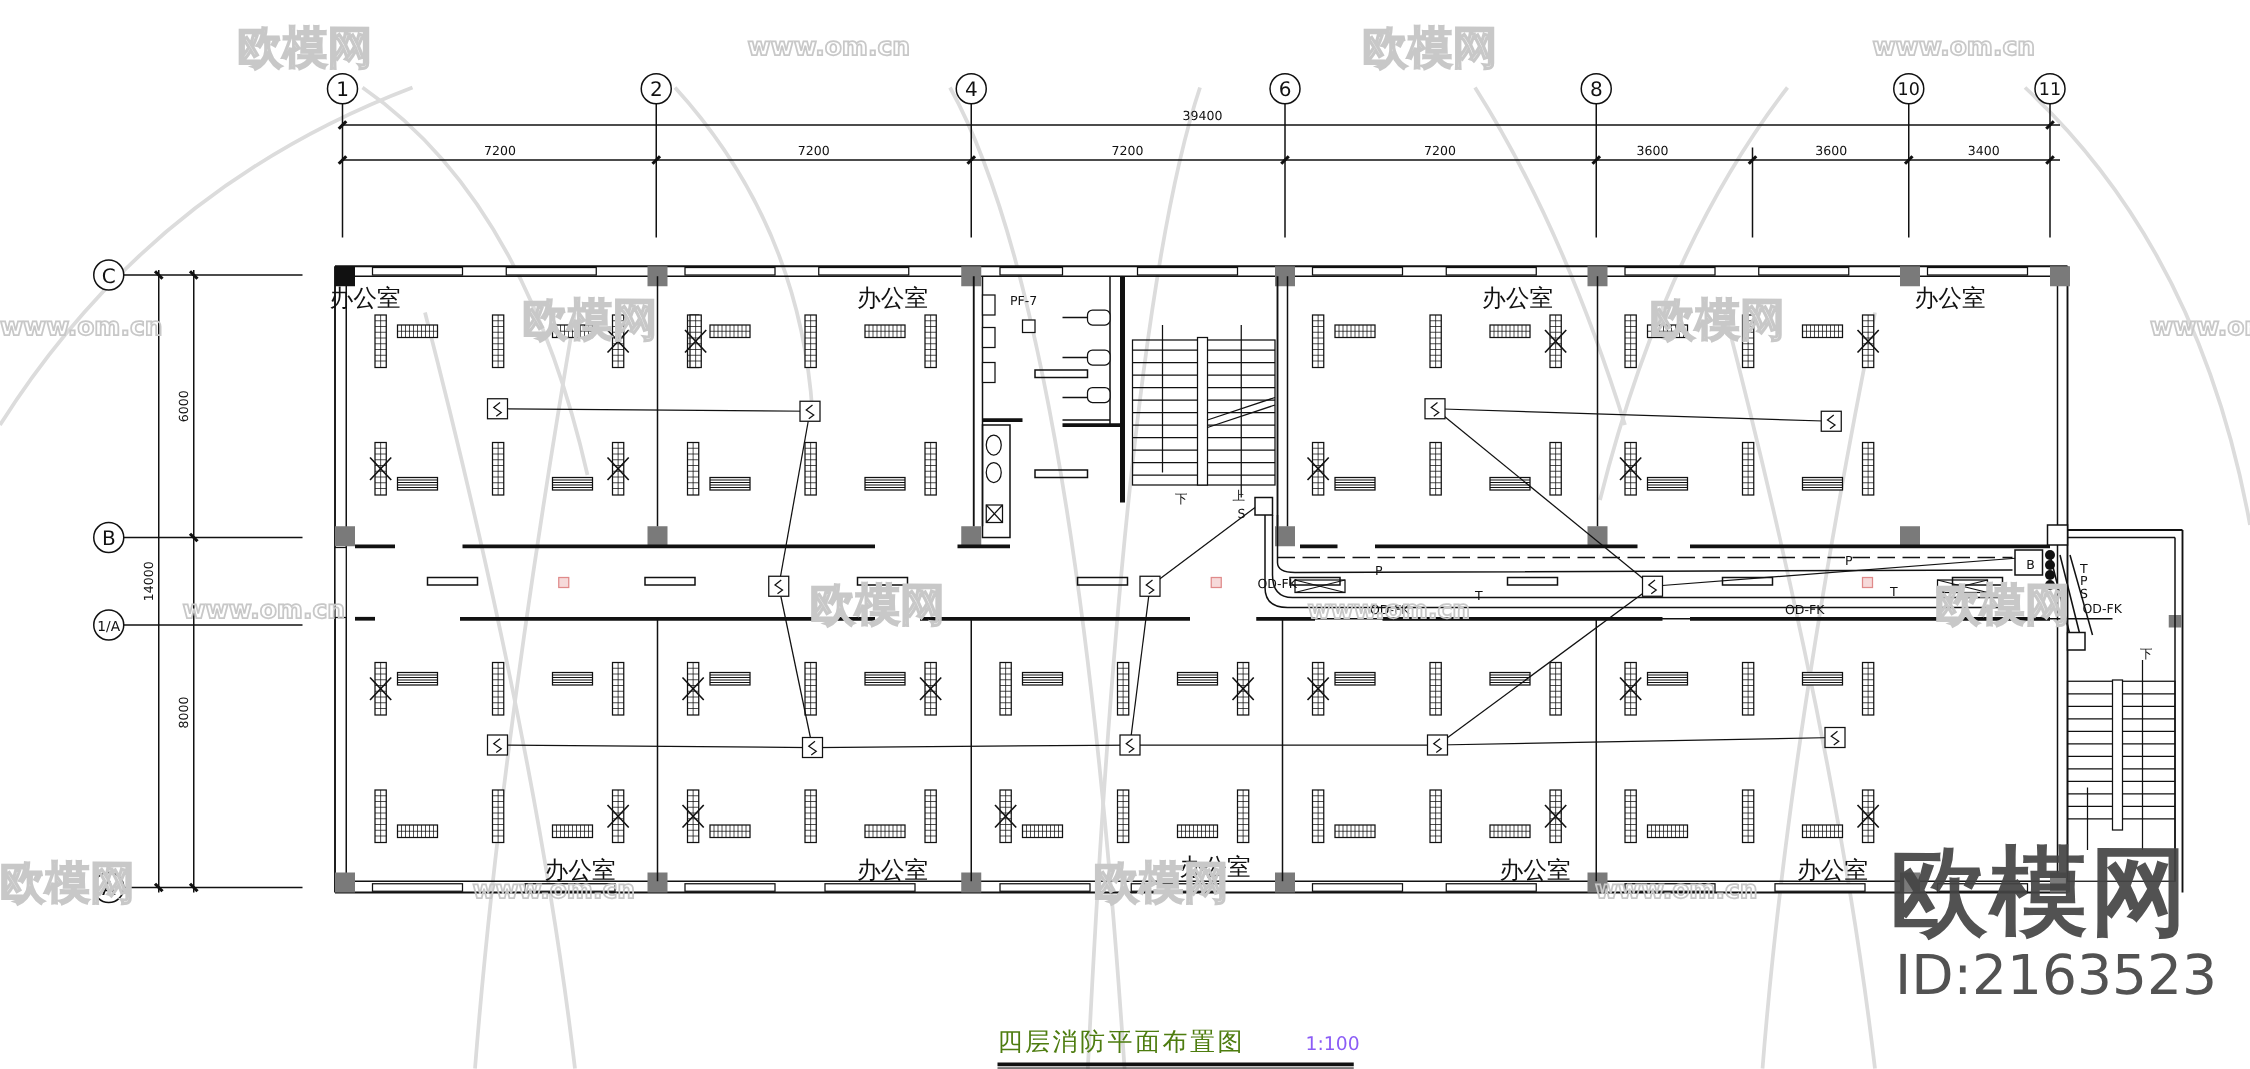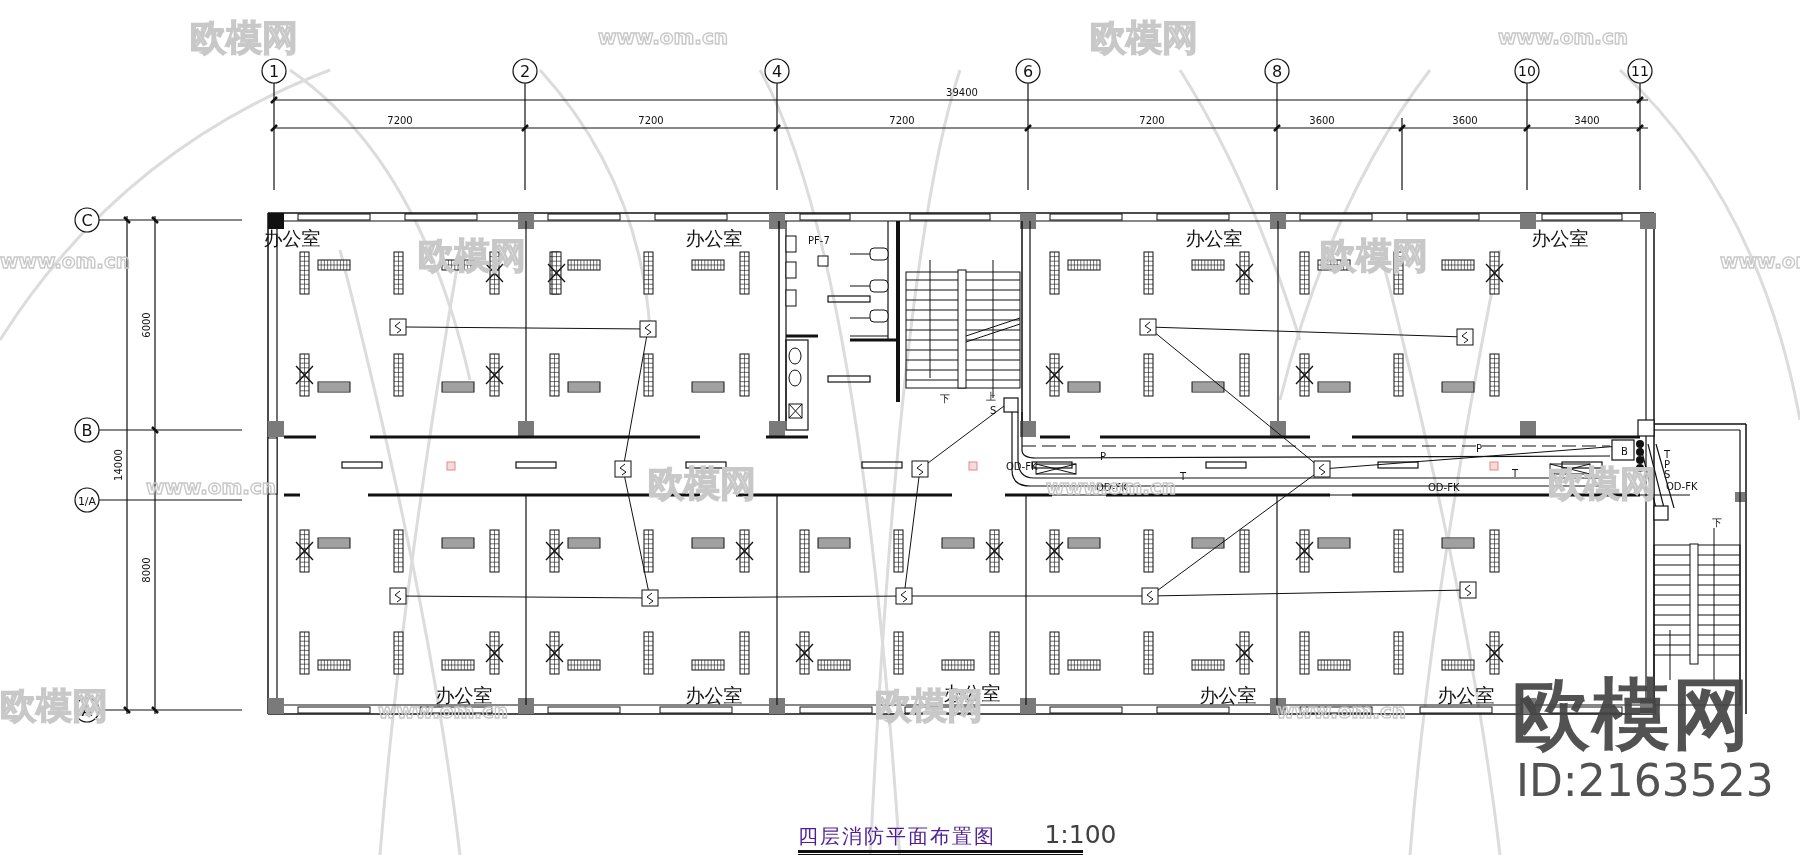--- a/index.html
+++ b/index.html
@@ -7,23 +7,23 @@
          font-family:"Liberation Sans", sans-serif; }
   #canvas { position:absolute; left:0; top:0; width:1800px; height:855px; }
   svg text { font-family:"DejaVu Sans", sans-serif; }
   .brand-mark { position:absolute; left:1512px; top:672px; width:300px;
                 color:#444; text-align:left; pointer-events:none; }
   .brand-mark .big { font-size:78px; font-weight:bold; letter-spacing:2px;
                      line-height:84px; font-family:"DejaVu Sans", sans-serif; opacity:.92; }
   .brand-mark .id { font-size:44px; line-height:50px; margin-left:4px;
                     font-family:"DejaVu Sans", sans-serif; opacity:.92; }
   .title-block { position:absolute; left:798px; top:820px; height:30px; }
-  .title-block .name { font-size:20px; color:#4c1d95; font-family:"DejaVu Sans", sans-serif;
+  .title-block .name { font-size:20px; color:#4d7c0f; font-family:"DejaVu Sans", sans-serif;
                        letter-spacing:2px; }
-  .title-block .scale { font-size:25px; color:#404040; margin-left:44px;
+  .title-block .scale { font-size:15px; color:#8b5cf6; margin-left:44px;
                         font-family:"DejaVu Sans", sans-serif; }
   .title-block .uline { position:absolute; left:0; top:30px; width:285px; height:3px; background:#111; }
   .title-block .uline2 { position:absolute; left:0; top:34px; width:285px; height:1px; background:#111; }
 </style>
 </head>
 <body>
 
 <svg id="canvas" viewBox="0 0 1800 855" xmlns="http://www.w3.org/2000/svg">
 
   <g stroke="#dcdcdc" stroke-width="3" fill="none">

